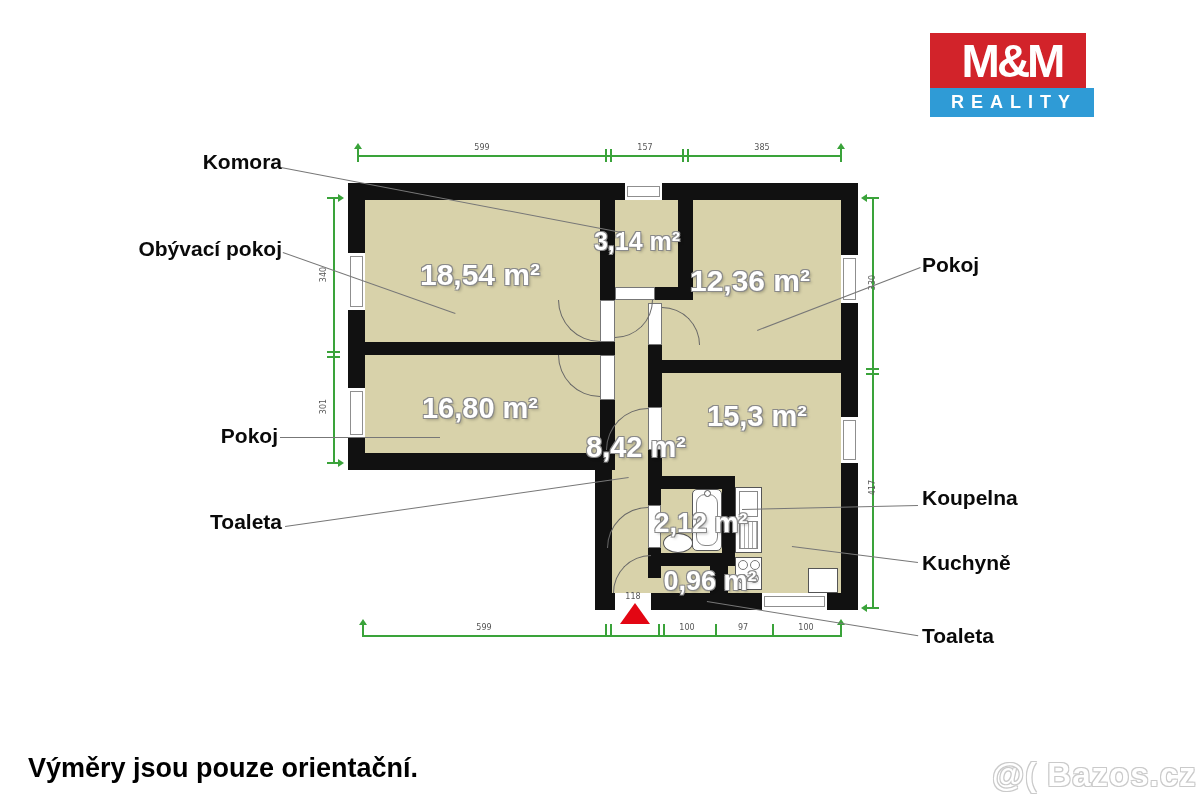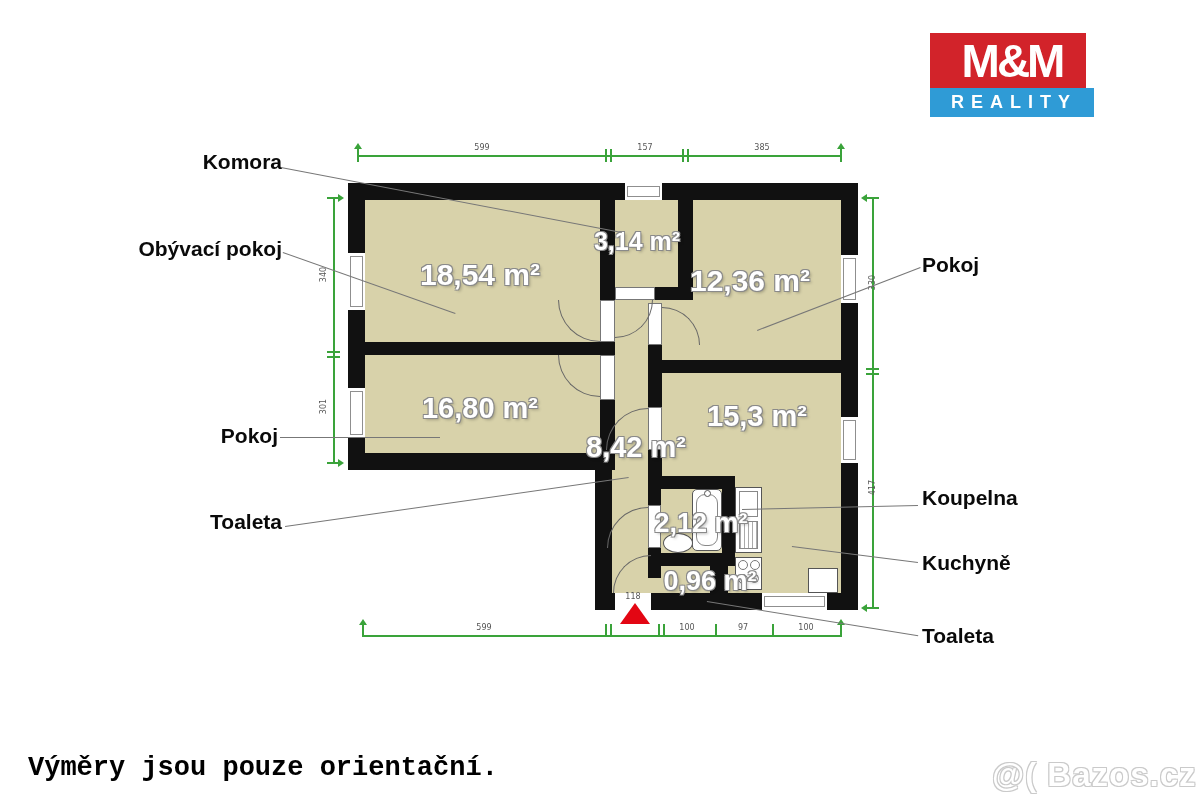--- a/index.html
+++ b/index.html
@@ -26,21 +26,21 @@
         text-shadow:1px 1px 0 #8a8a8a,-1px -1px 0 #8a8a8a,1px -1px 0 #8a8a8a,-1px 1px 0 #8a8a8a,2px 2px 3px rgba(0,0,0,.25);}
   .rlab{position:absolute;font-weight:700;font-size:21px;color:#0a0a0a;white-space:nowrap;}
   .r-right{text-align:right;}
   .leader{position:absolute;height:1px;background:#777;transform-origin:0 0;}
   #logo-red{position:absolute;left:930px;top:33px;width:148px;height:55px;background:var(--logo-red,#d2232a);
             color:#fff;display:flex;align-items:center;justify-content:center;
             font-weight:900;font-size:46px;letter-spacing:-3px;padding-left:8px;}
   #logo-blue{position:absolute;left:930px;top:88px;width:164px;height:29px;background:var(--logo-blue,#2f9bd6);
              color:#fff;display:flex;align-items:center;justify-content:center;
              font-weight:700;font-size:18px;letter-spacing:7px;padding-left:4px;box-sizing:border-box;}
-  #disclaimer{position:absolute;left:28px;top:753px;font-weight:700;font-size:27px;color:#000;font-family:Liberation Mono, monospace;}
+  #disclaimer{position:absolute;left:28px;top:753px;font-weight:700;font-size:27px;color:#000;}
   #watermark{position:absolute;left:992px;top:756px;font-weight:700;font-size:33px;color:#fff;letter-spacing:1px;
              text-shadow:0 0 1px #bbb,1px 1px 0 #ccc,-1px -1px 0 #ccc,1px -1px 0 #ccc,-1px 1px 0 #ccc;}
   .tri-red{position:absolute;width:0;height:0;border-left:15px solid transparent;border-right:15px solid transparent;
            border-bottom:21px solid var(--red,#e30613);}
 </style>
 </head>
 <body>
 
 <div id="stage">
 

